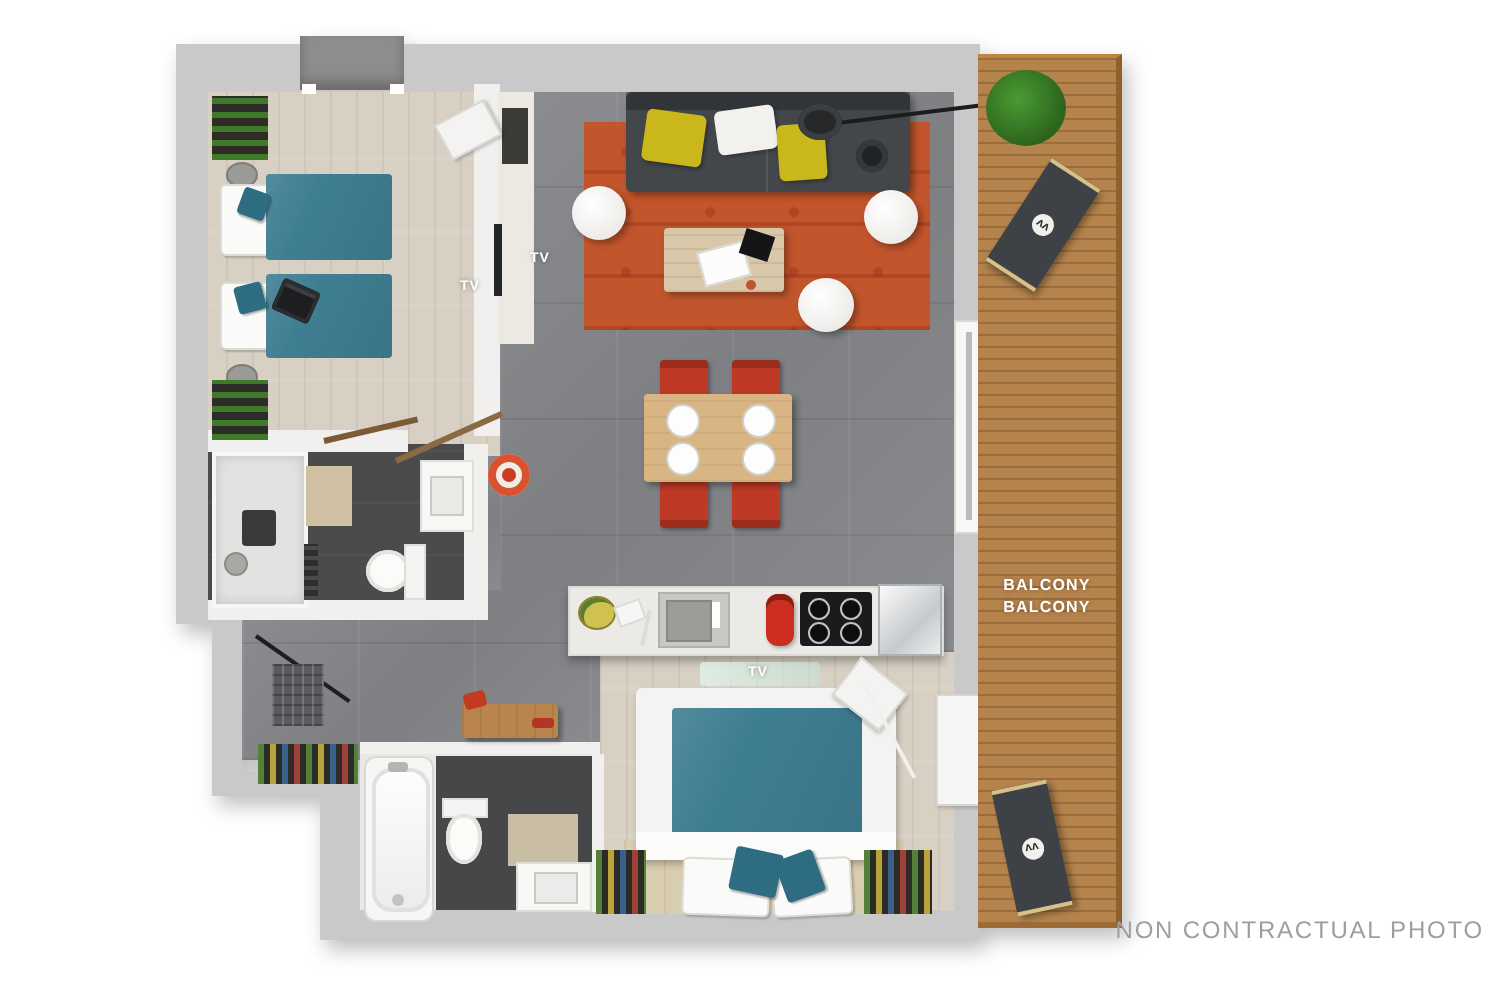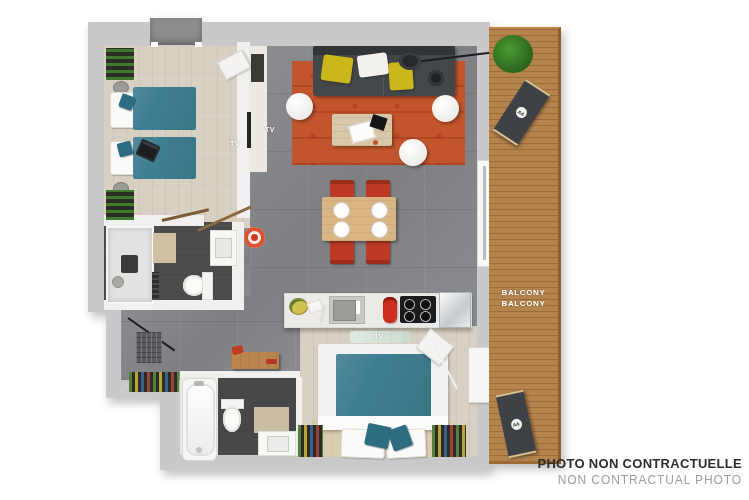--- a/index.html
+++ b/index.html
@@ -215,16 +215,15 @@
     <div>BALCONY</div>
     <div>BALCONY</div>
   </div>
   <div class="a lounger" style="left:502px;top:392px;width:28px;height:60px;transform:rotate(-12deg);">
     <div class="logo">ʌʌ</div>
   </div>
 
  </div>
 
  <div id="footer">
-   <div class="l1">PHOTO NON CONTRACTUELLE</div>
    <div class="l2">NON CONTRACTUAL PHOTO</div>
  </div>
 </div>
 
 </body></html>

